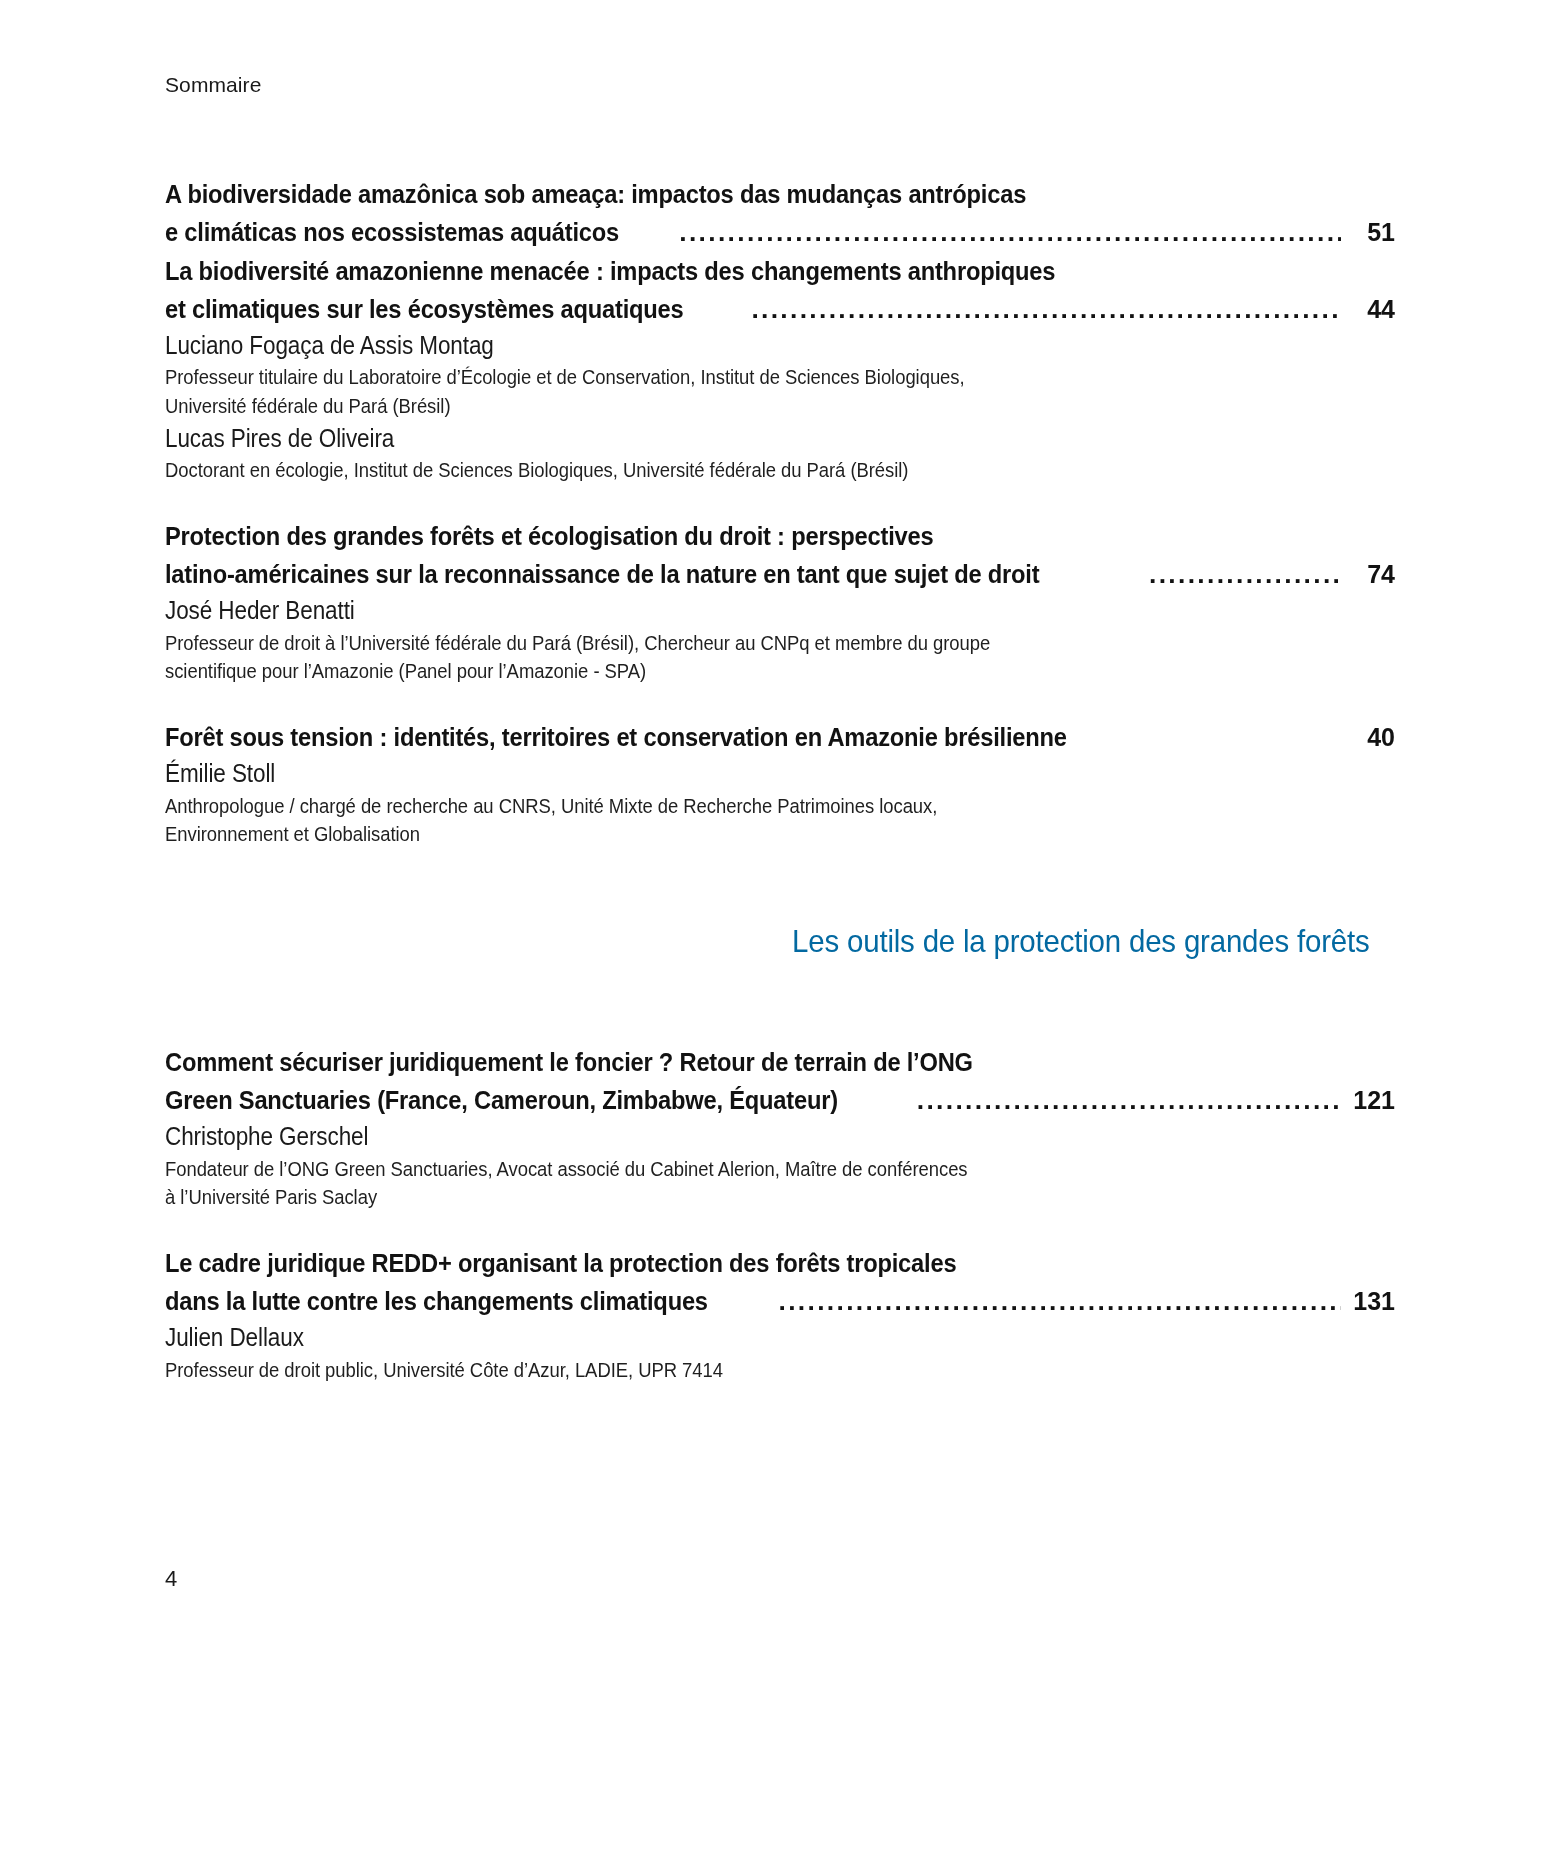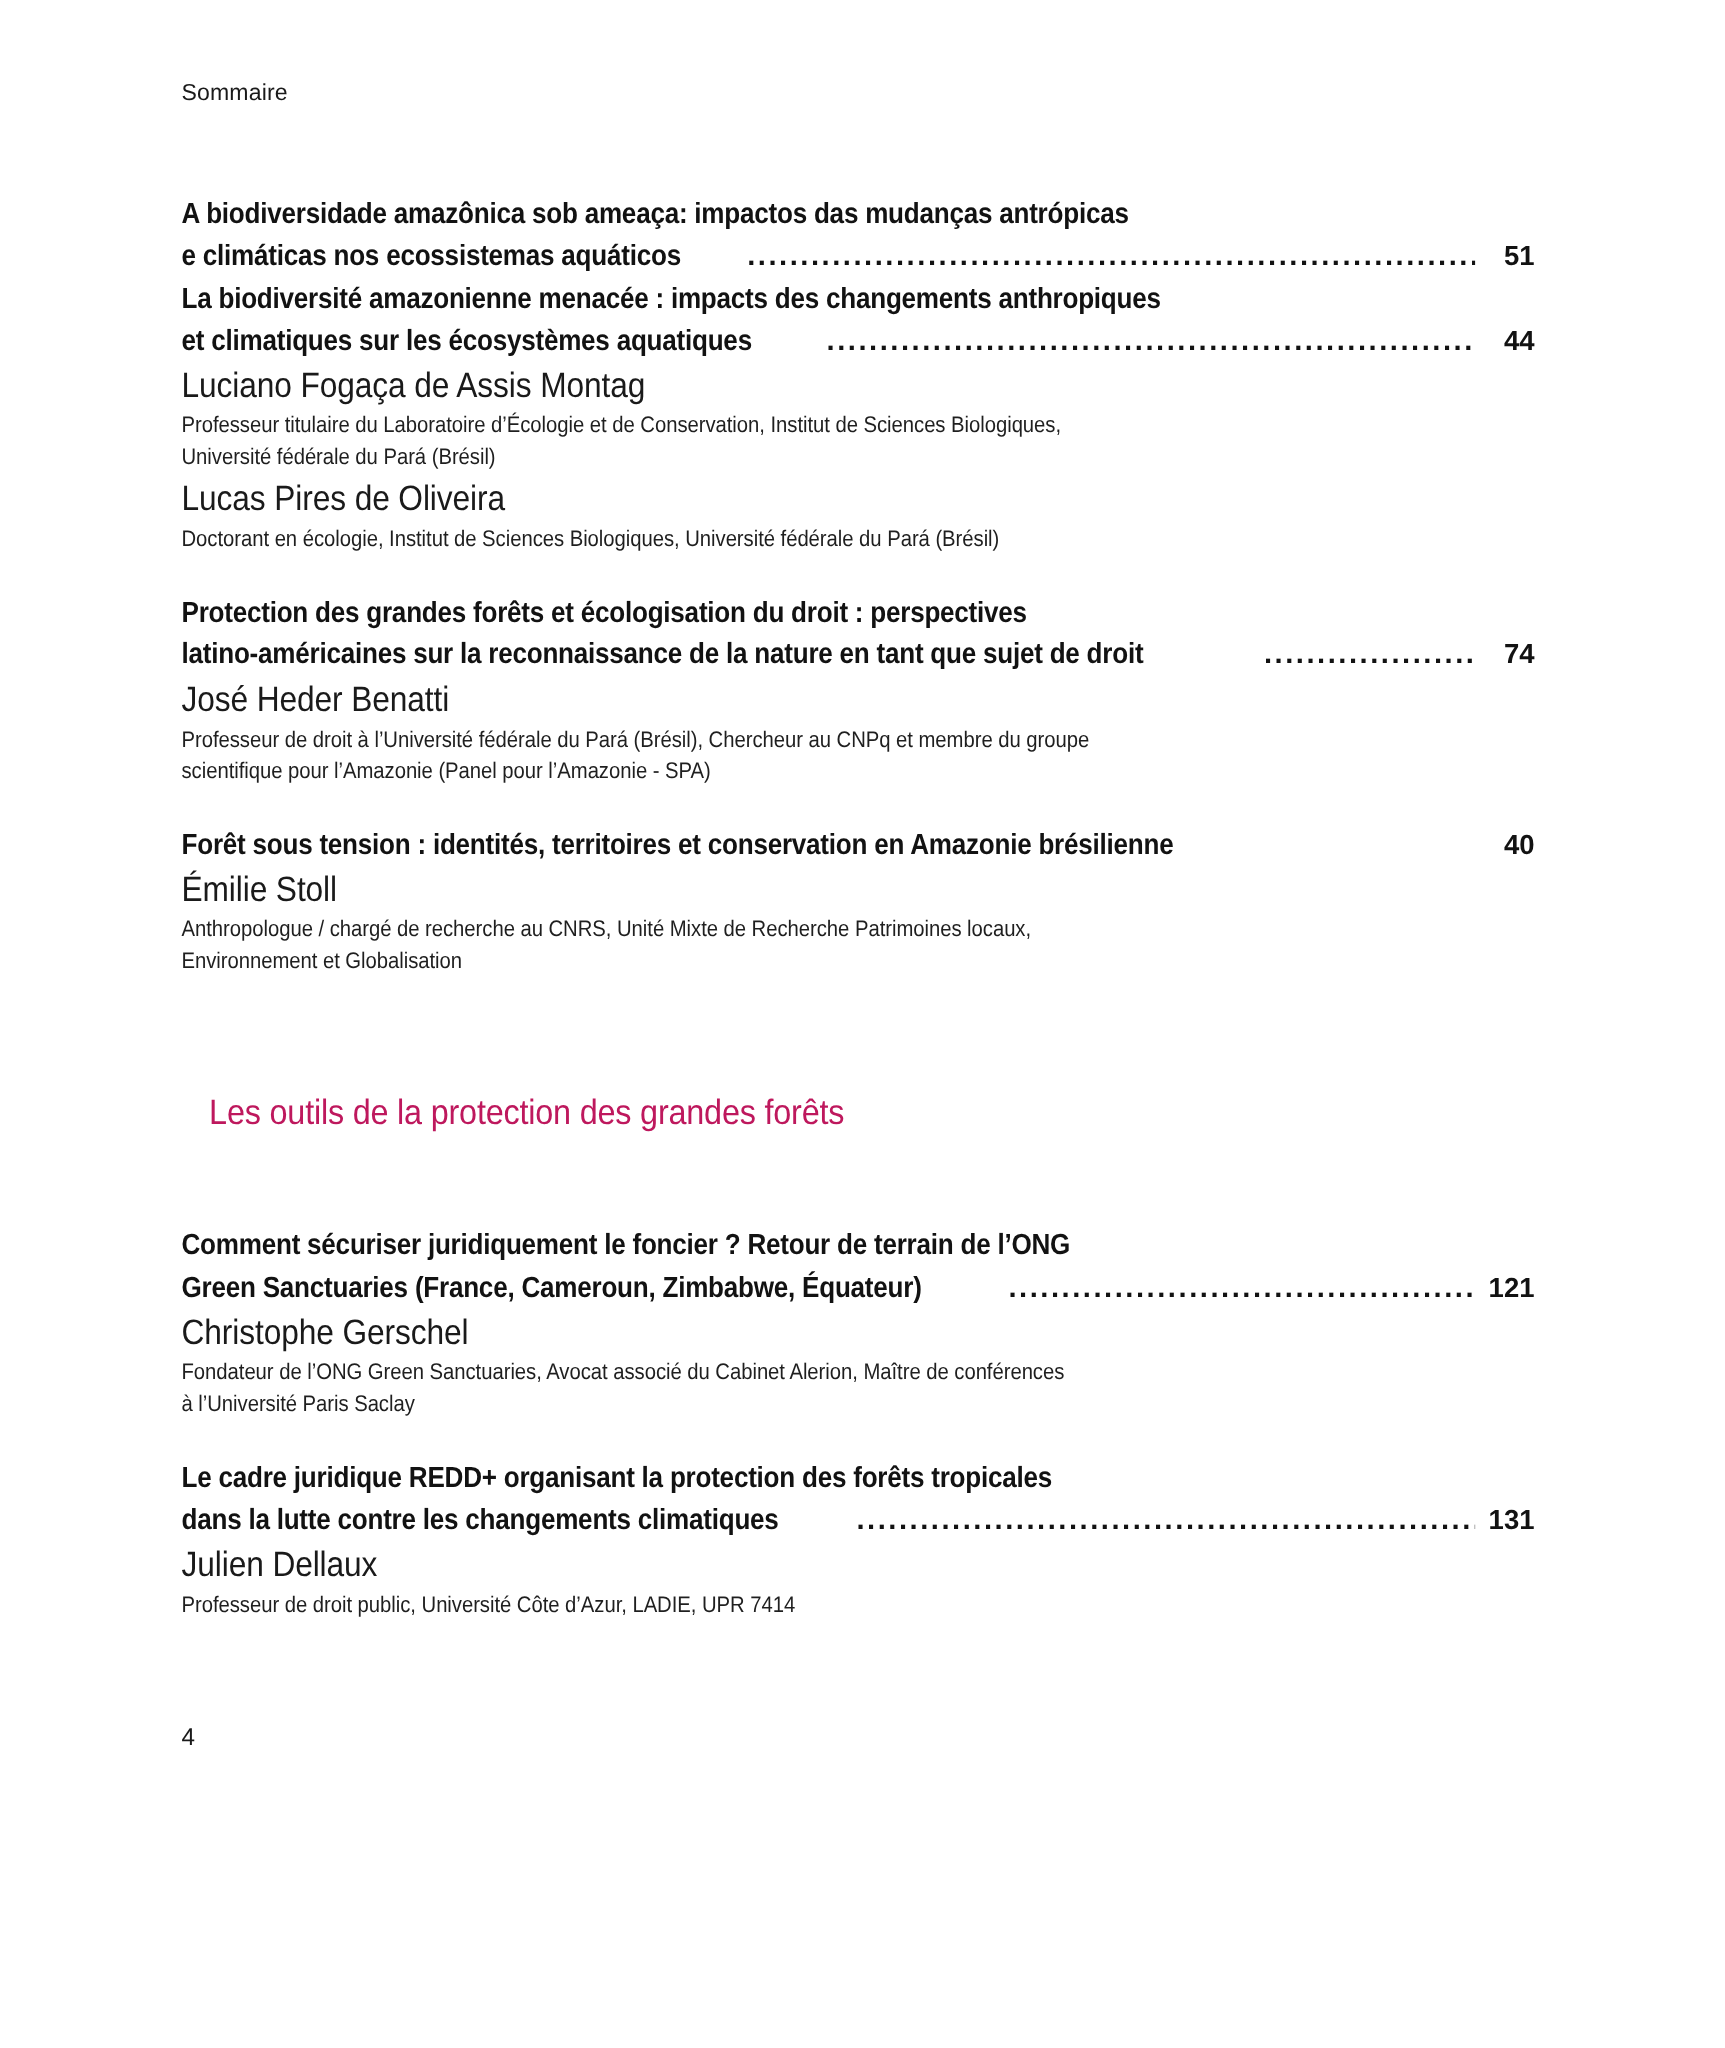--- a/index.html
+++ b/index.html
@@ -88,21 +88,21 @@
     text-align: right;
     min-width: 48px;
     letter-spacing: 0px;
   }
   .title-line.nogap .pageno {
     min-width: 48px;
   }
 
   .author {
     font-weight: normal;
-    font-size: 32px;
+    font-size: 25px;
     line-height: 1.42;
     color: #1a1a1a;
     letter-spacing: -0.1px;
   }
   .author .a-text {
     display: inline-block;
     transform: scaleX(0.9);
     transform-origin: left center;
   }
 
@@ -116,27 +116,27 @@
   }
   .affil .f-text {
     display: inline-block;
     transform: scaleX(0.9);
     transform-origin: left center;
     white-space: nowrap;
   }
 
   
   .section-heading {
-    text-align: left;
+    text-align: right;
     font-weight: normal;
     font-size: 32px;
     line-height: 1.3;
-    color: #be185d;
+    color: #0369a1;
     letter-spacing: -0.2px;
-    margin-top: 102px;
+    margin-top: 72px;
     margin-bottom: 0;
   }
   .section-heading .s-text {
     display: inline-block;
     transform: scaleX(0.92);
   }
 
   
   .gap-top-entry1 { margin-top: 78px; }
   .gap-after-heading { margin-top: 80px; }

